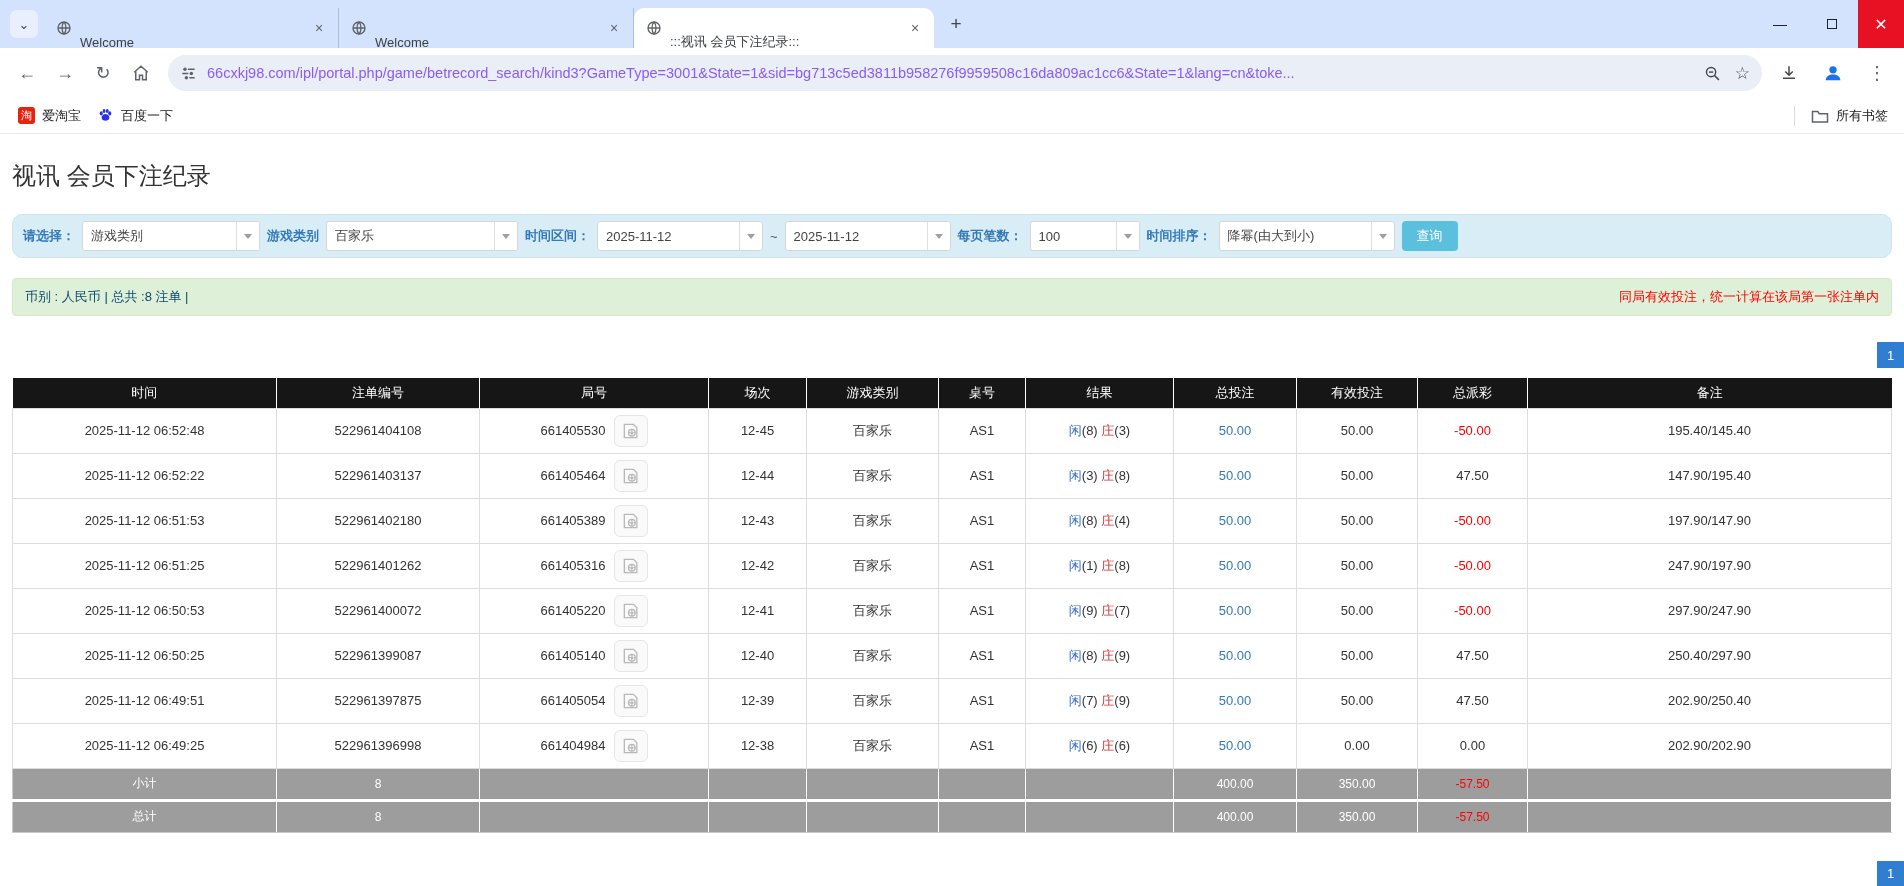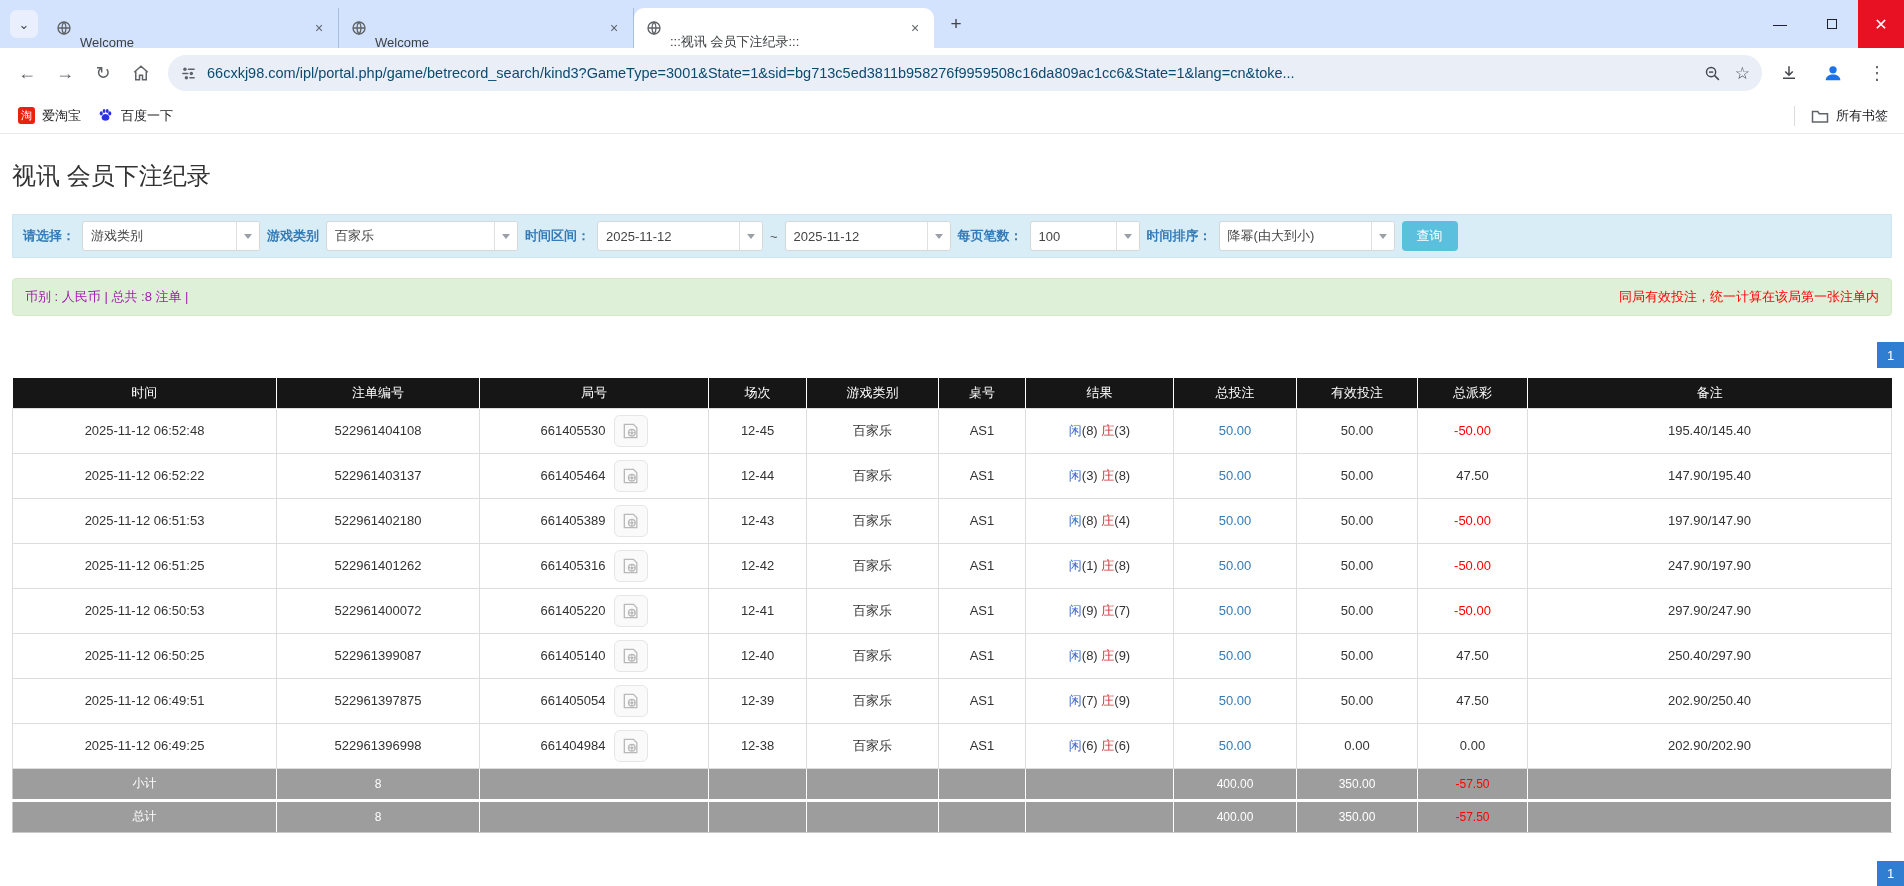--- a/index.html
+++ b/index.html
@@ -29,21 +29,21 @@
   .win-btn.close { background:#e81123; color:#fff; width:46px; font-size:16px; }
 
   
   .toolbar { height:50px; background:#fff; display:flex; align-items:center; padding:0 8px; }
   .nav-icon { width:34px; height:34px; display:flex; align-items:center; justify-content:center;
     border-radius:50%; color:#5f6368; font-size:18px; margin:0 2px; cursor:pointer; }
   .nav-icon svg { display:block; }
   .omnibox { flex:1; height:36px; background:#e9eef7; border-radius:18px; margin:0 8px;
     display:flex; align-items:center; padding:0 12px; min-width:0; }
   .omni-tune { margin-right:10px; flex:0 0 auto; display:flex; }
-  .omni-url { flex:1; font-size:14.5px; color:#0c4a6e; white-space:nowrap; overflow:hidden;
+  .omni-url { flex:1; font-size:14.5px; color:#8b5cf6; white-space:nowrap; overflow:hidden;
     text-overflow:ellipsis; }
   .omni-right { display:flex; align-items:center; gap:14px; margin-left:10px; flex:0 0 auto; }
   .omni-right .oicon { color:#44474c; font-size:17px; display:flex; cursor:pointer; }
   .toolbar-right { display:flex; align-items:center; gap:6px; flex:0 0 auto; }
 
   
   .bookmarks { height:36px; background:#fff; border-bottom:1px solid #e8eaed; display:flex;
     align-items:center; padding:0 10px; }
   .bm-item { display:flex; align-items:center; gap:7px; font-size:13px; color:#202124;
     padding:4px 8px; border-radius:6px; cursor:pointer; }
@@ -51,38 +51,38 @@
     font-size:11px; display:flex; align-items:center; justify-content:center; }
   .bm-spacer { flex:1; }
   .bm-sep { width:1px; height:20px; background:#dadce0; margin:0 10px; }
   .bm-all { display:flex; align-items:center; gap:7px; font-size:13px; color:#202124;
     padding:4px 6px; cursor:pointer; }
 
   
   .content { padding:0 12px; background:#fff; }
   .page-title { font-size:24px; font-weight:400; color:#333; margin-top:26px; }
 
-  .filterbar { margin-top:22px; background:#d9edf7; border:1px solid #cfe6f1; border-radius:0;
+  .filterbar { margin-top:22px; background:#d9edf7; border:1px solid #cfe6f1; border-radius:10px;
     height:44px; display:flex; align-items:center; padding:0 10px; gap:7px; }
   .f-label { color:#337ab7; font-size:13px; font-weight:bold; white-space:nowrap; }
   .combo { background:#fff; border:1px solid #d6d6d6; border-radius:3px; height:30px;
     display:flex; align-items:stretch; overflow:hidden; }
   .combo .c-val { padding:0 8px; display:flex; align-items:center; font-size:13px; color:#444;
     white-space:nowrap; }
   .combo .c-arrow { width:23px; border-left:1px solid #e0e0e0; display:flex; align-items:center;
     justify-content:center; cursor:pointer; background:#fff; }
   .combo .c-arrow i { width:0; height:0; border-left:4px solid transparent;
     border-right:4px solid transparent; border-top:5px solid #9aa0a6; }
   .tilde { color:#555; font-size:13px; }
   .search-btn { background:#5bc0de; color:#fff; border:none; border-radius:4px; height:30px;
     padding:0 15px; font-size:13px; cursor:pointer; }
 
   .greenbar { margin-top:20px; background:#dff0d8; border:1px solid #d6e9c6; border-radius:4px;
     height:38px; display:flex; align-items:center; padding:0 12px; }
-  .summary-text { color:#a21caf; font-size:13px; }
+  .summary-text { color:#0c4a6e; font-size:13px; }
   .notice-text { margin-left:auto; color:#ff0000; font-size:13px; }
 
   .pager-row { display:flex; justify-content:flex-end; }
   .pager-row.top { margin-top:26px; margin-right:-12px; }
   .pager-row.bottom { margin-top:28px; margin-right:-12px; }
   .page-btn { min-width:27px; height:26px; background:#2f7ed1; color:#fff; font-size:13px;
     display:flex; align-items:center; justify-content:center; cursor:pointer; }
 
   
   table.bet-table { margin-top:10px; width:1880px; border-collapse:collapse; table-layout:fixed; }

